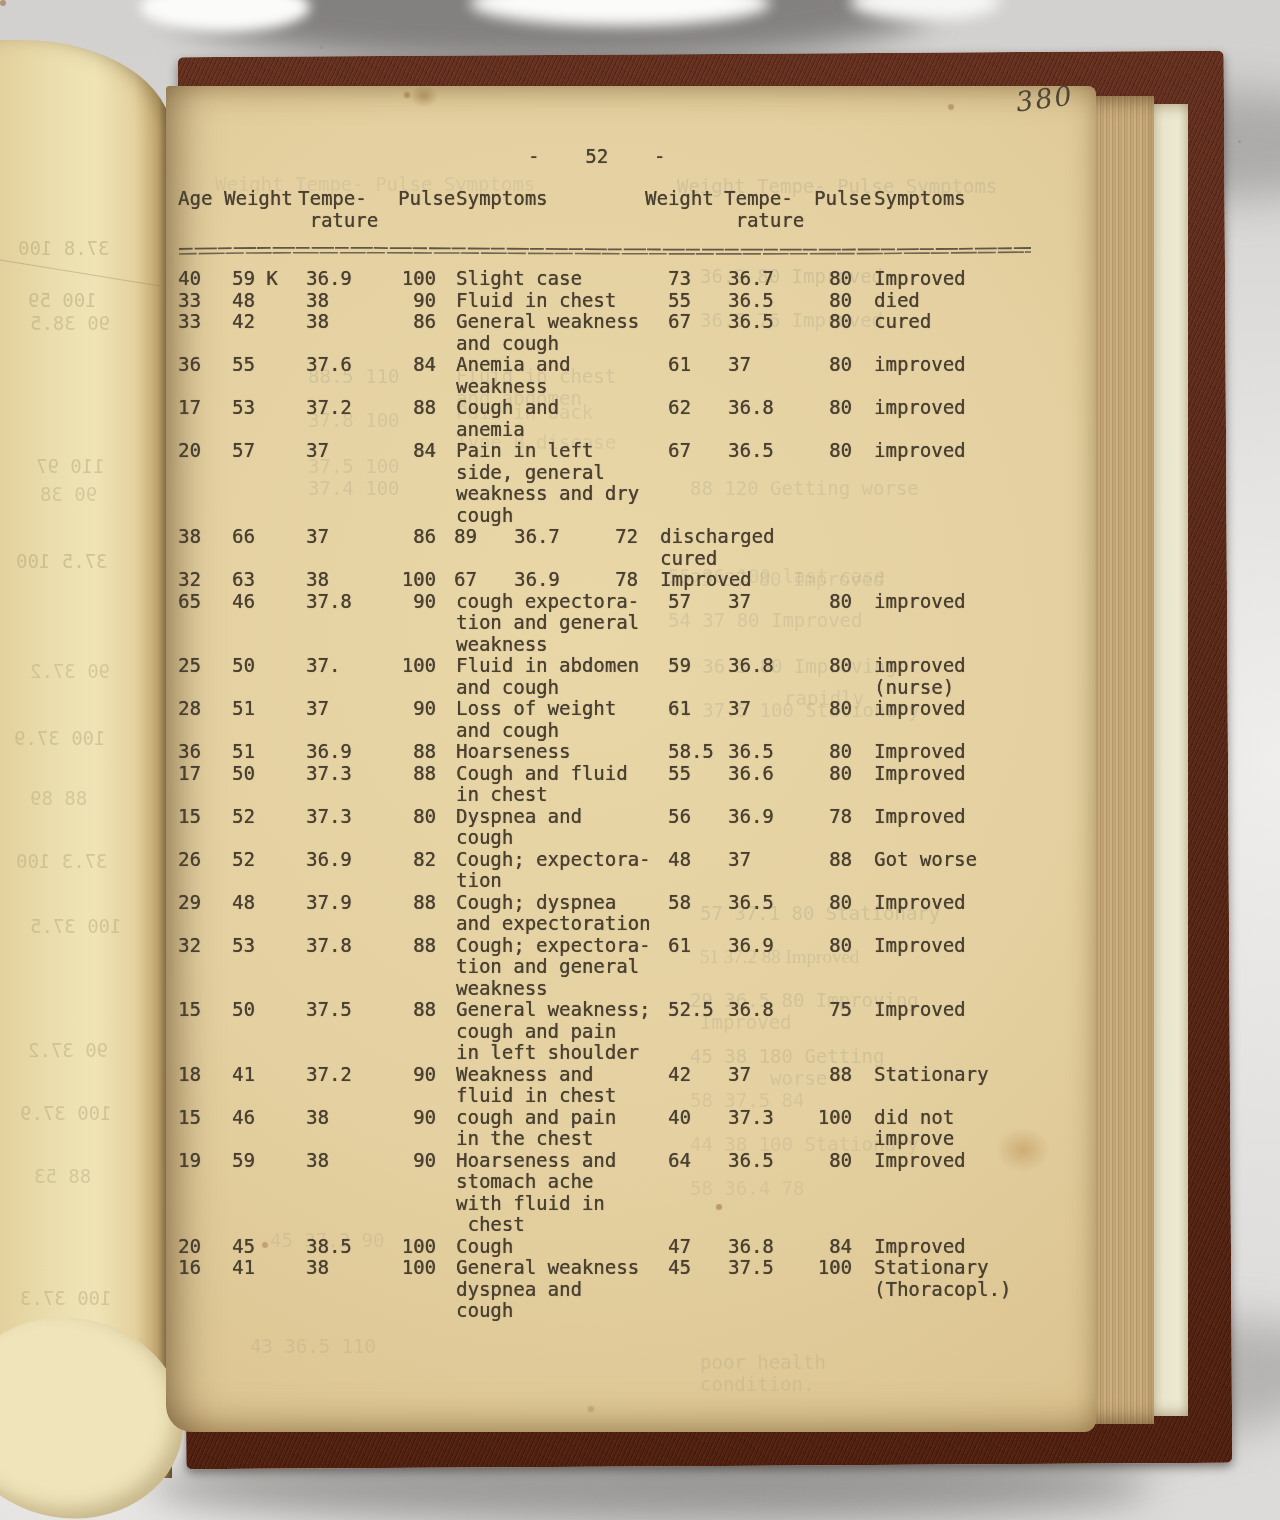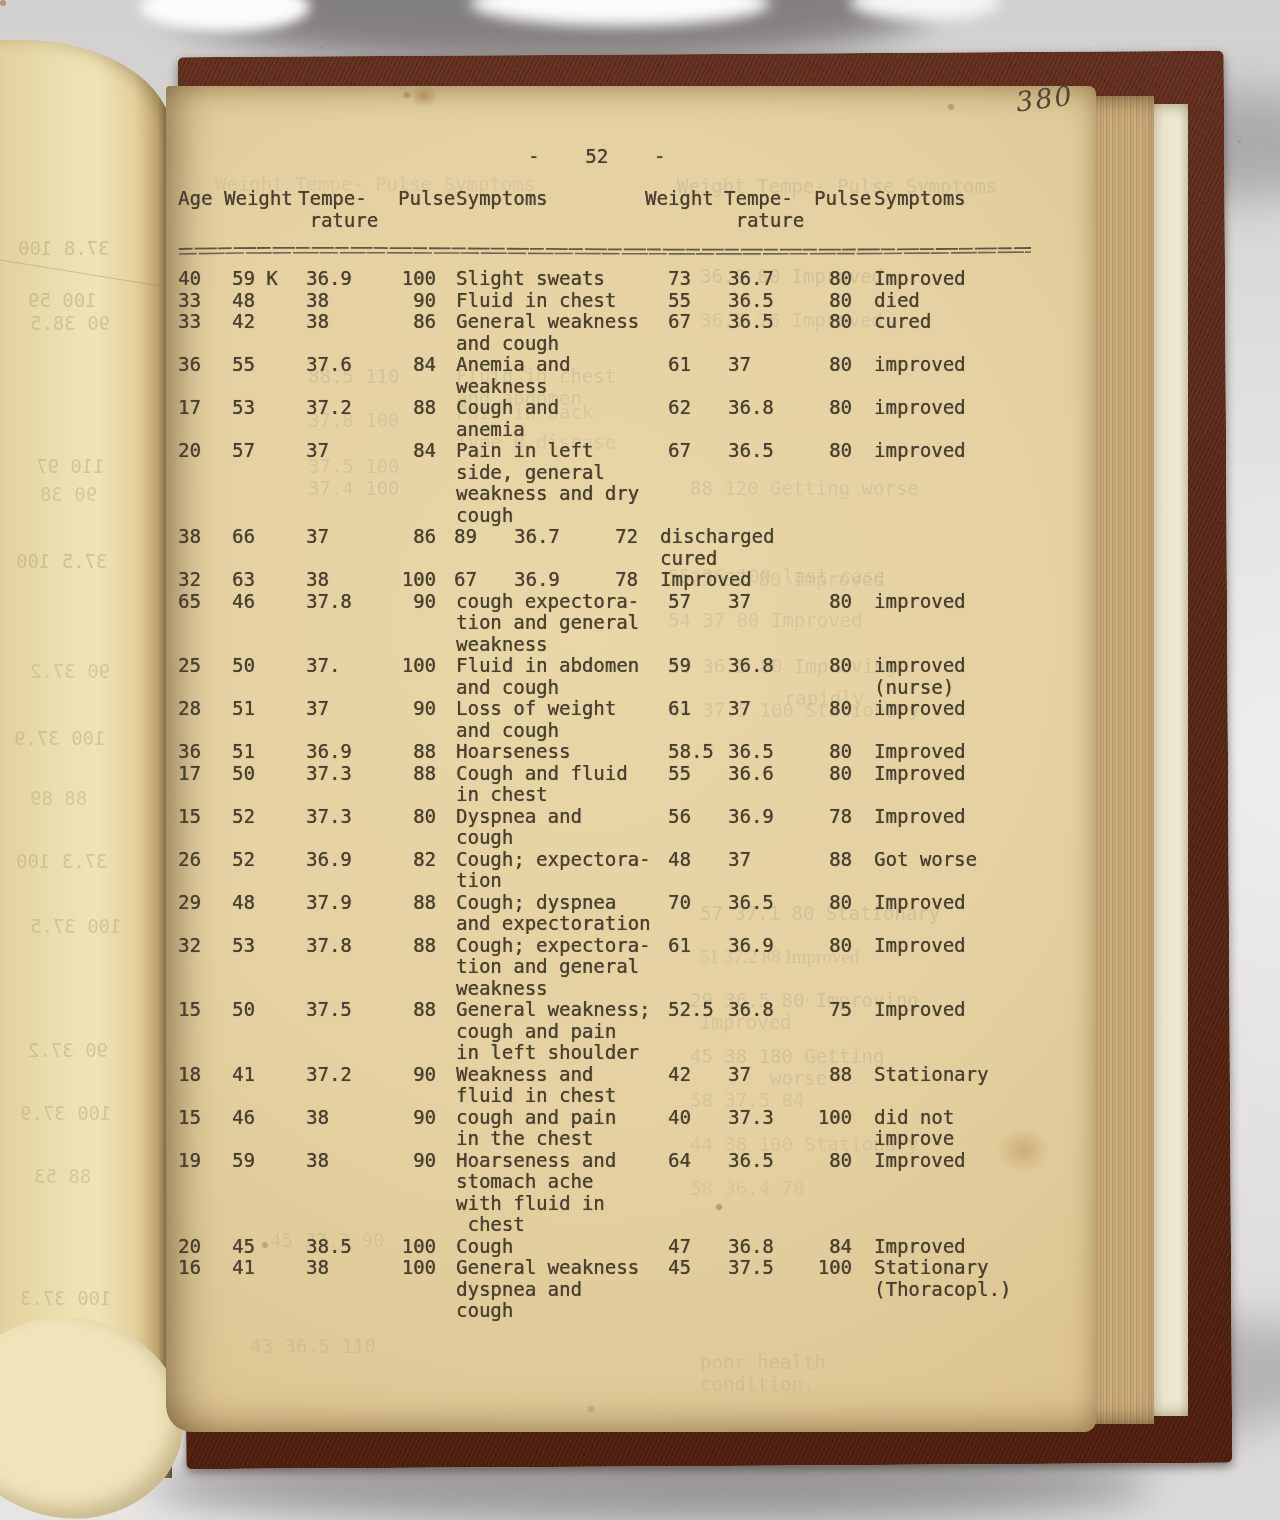--- a/index.html
+++ b/index.html
@@ -211,21 +211,21 @@
     <path d="M1,5 C180,1 480,9 853,4" stroke="#4b4136" stroke-width="1.8" fill="none" opacity="0.85" stroke-dasharray="14 2 22 1"></path>
     <path d="M1,10 C180,6 480,13 853,8" stroke="#4b4136" stroke-width="1.6" fill="none" opacity="0.75" stroke-dasharray="18 2 26 1"></path>
   </svg>
 
   <div class="rows" id="rows">
       <div class="row">
         <div class="c-age">40</div>
         <div class="c-wt">59 K</div>
         <div class="c-temp">36.9</div>
         <div class="c-pulse">100</div>
-        <div class="c-sym">Slight sweats</div>
+        <div class="c-sym">Slight case</div>
         <div class="c-wt2">73</div>
         <div class="c-temp2">36.7</div>
         <div class="c-pulse2">80</div>
         <div class="c-sym2">Improved</div>
       </div>
       <div class="row">
         <div class="c-age">33</div>
         <div class="c-wt">48</div>
         <div class="c-temp">38</div>
         <div class="c-pulse">90</div>
@@ -391,21 +391,21 @@
         <div class="c-pulse2">88</div>
         <div class="c-sym2">Got worse</div>
       </div>
       <div class="row">
         <div class="c-age">29</div>
         <div class="c-wt">48</div>
         <div class="c-temp">37.9</div>
         <div class="c-pulse">88</div>
         <div class="c-sym">Cough; dyspnea
 and expectoration</div>
-        <div class="c-wt2">70</div>
+        <div class="c-wt2">58</div>
         <div class="c-temp2">36.5</div>
         <div class="c-pulse2">80</div>
         <div class="c-sym2">Improved</div>
       </div>
       <div class="row">
         <div class="c-age">32</div>
         <div class="c-wt">53</div>
         <div class="c-temp">37.8</div>
         <div class="c-pulse">88</div>
         <div class="c-sym">Cough; expectora-

